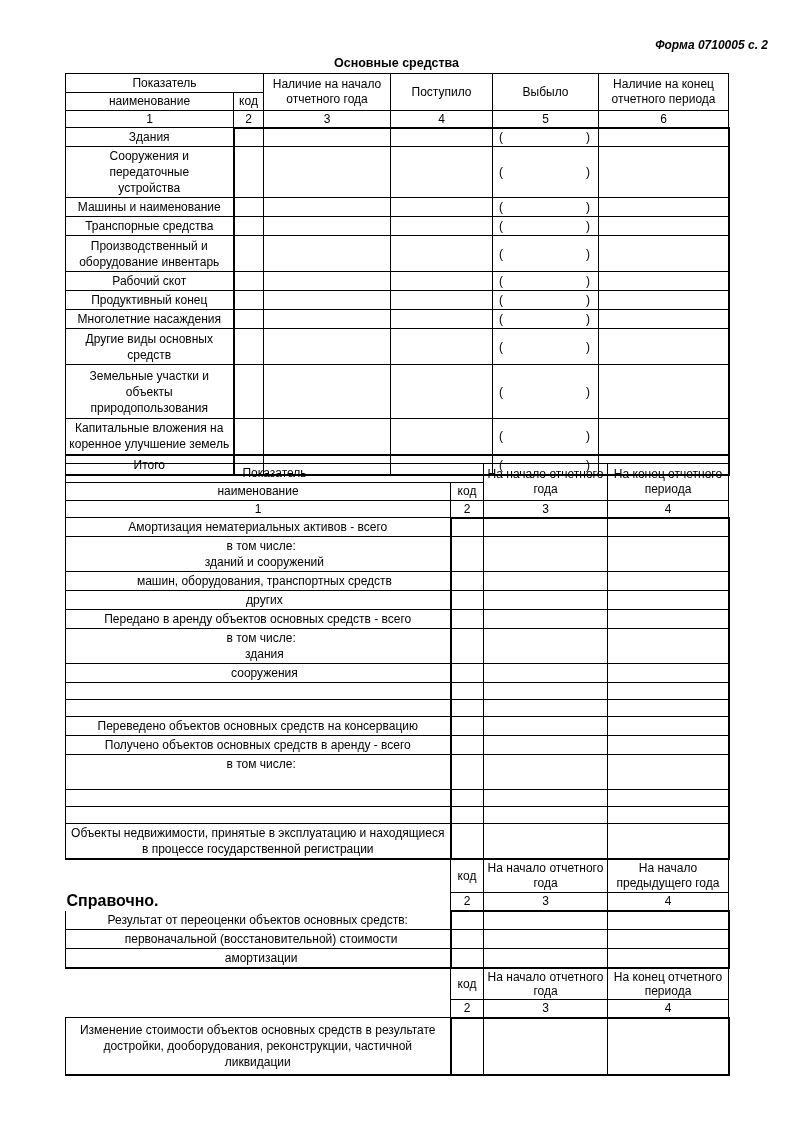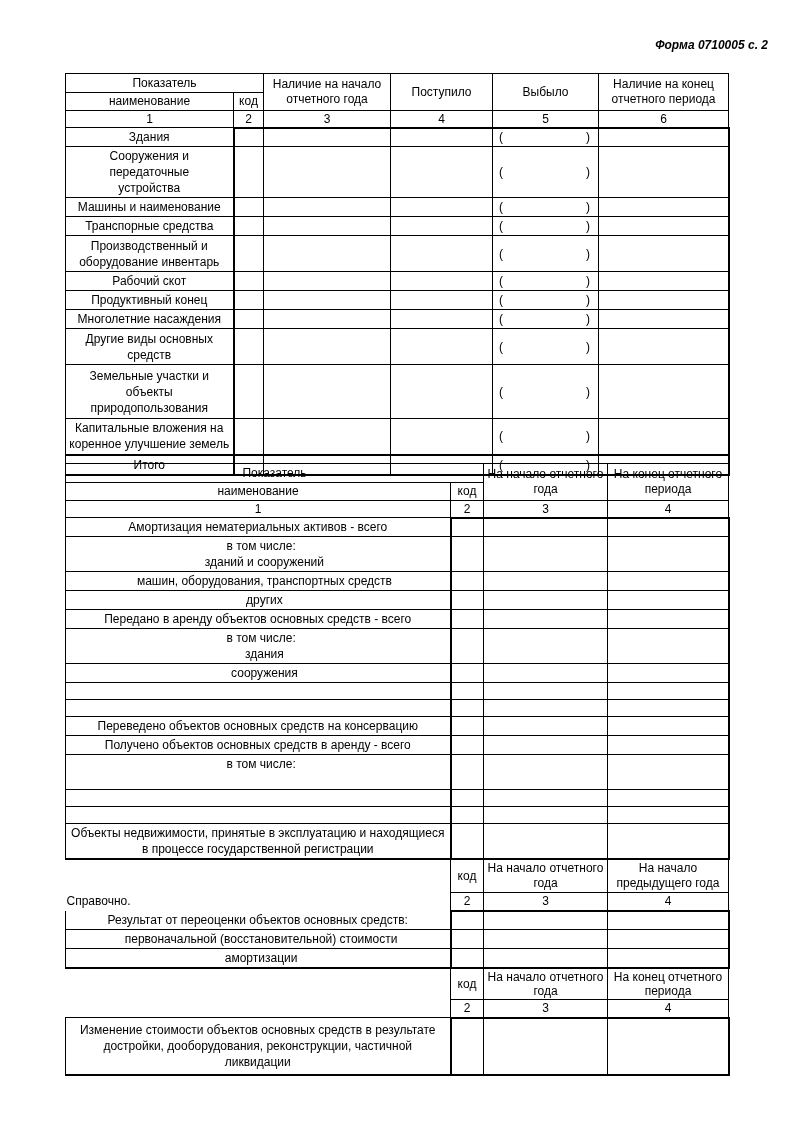--- a/index.html
+++ b/index.html
@@ -61,33 +61,34 @@
   #t2-body tr:first-child td:not(.name){border-top:2px solid #000;}
   #t2-body td.code, #sp-body td.code, #ch-body td.code{border-left:2px solid #000;}
   #t2-body td:last-child, #sp-body td:last-child, #ch-body td:last-child{border-right:2px solid #000;}
   tr.blockend td{border-bottom:2px solid #000;margin-left:46px;}
   #sp-body tr:first-child td:not(.name){border-top:2px solid #000;}
   #sp-body tr:first-child td.name{border-top:none;}
   #ch-body tr:first-child td:not(.name){border-top:2px solid #000;}
   
   td.spacer{
     border:none;vertical-align:bottom;text-align:left;
-    font-weight:normal;font-size:12px;padding:0 0 2px 1px;
+    font-weight:bold;font-size:16px;padding:0 0 2px 1px;
   }
   
   td.paren{position:relative;}
   td.paren .po{position:absolute;left:6px;top:50%;transform:translateY(-50%);}
   td.paren .pc{position:absolute;right:8px;top:50%;transform:translateY(-50%);}
 </style>
 </head>
 <body>
 
 <div class="page">
 
   <div id="form-code">Форма 0710005 с. 2</div>
+  <div id="doc-title">Основные средства</div>
 
   <table id="table1" class="t">
     <colgroup>
       <col style="width:168px">
         <col style="width:30px">
         <col style="width:127px">
       <col style="width:102px">
         <col style="width:106px">
         <col style="width:130px">
     </colgroup>

